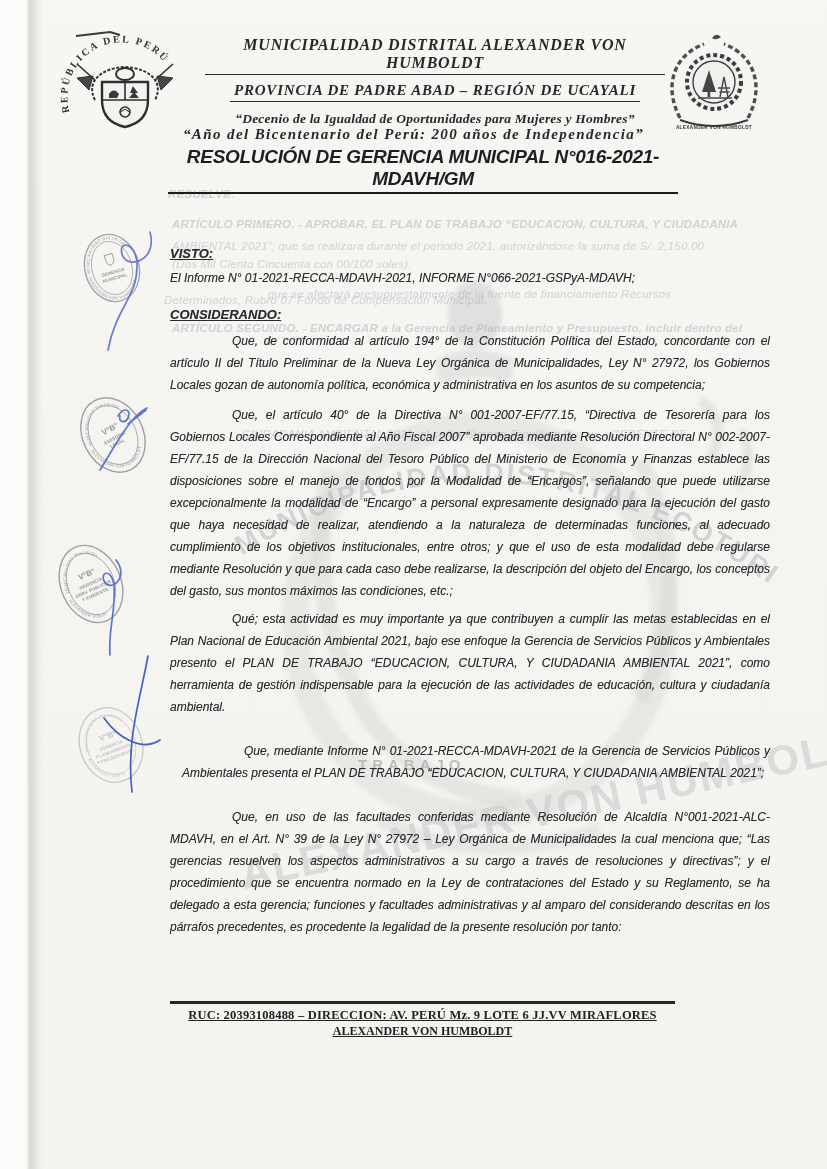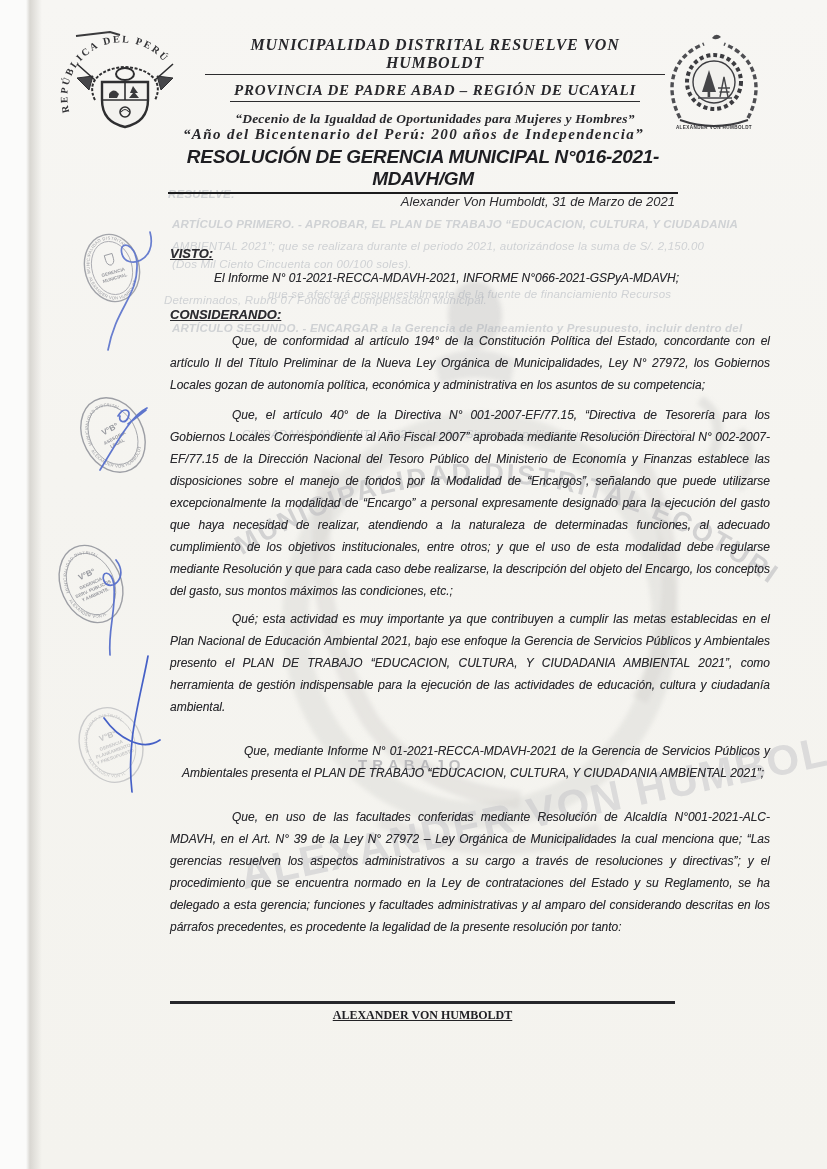--- a/index.html
+++ b/index.html
@@ -31,21 +31,21 @@
   .titlewrap{position:absolute;left:168px;top:146px;width:510px;text-align:center;z-index:2;}
   .titlewrap span{display:inline-block;font-weight:bold;font-style:italic;font-size:19px;
         letter-spacing:-.3px;border-bottom:2.4px solid #1c1c1e;padding-bottom:2px;color:#1e1e22;}
   .dateline{position:absolute;left:170px;top:194px;width:505px;text-align:right;z-index:2;
         font-style:italic;font-size:13px;color:#2c2c30;}
   
   .bodycol{position:absolute;left:170px;top:246px;width:600px;z-index:2;font-style:italic;
         font-size:12px;line-height:22px;text-align:justify;color:#2b2b2f;
         text-shadow:0 0 .4px rgba(45,45,50,.45);}
   .bodycol .h{font-weight:bold;font-size:13px;line-height:15px;text-decoration:underline;text-align:left;}
-  .inf{margin-top:6px;text-align:left;margin-left:44px;}
+  .inf{margin-top:6px;text-align:left;}
   .consid{margin-top:18px;}
   .p{text-indent:62px;}
   .p1{margin-top:8px;}
   .p2{margin-top:8px;}
   .p3{margin-top:6px;}
   .p4{margin-top:22px;margin-left:12px;}
   .p5{margin-top:22px;}
   
   .footer{position:absolute;left:170px;top:1001px;width:505px;z-index:2;text-align:center;
         font-family:"Liberation Serif",serif;font-weight:bold;color:#222226;}
@@ -133,42 +133,42 @@
       <path d="M44 62 l7 -22 l7 22 z" fill="#454548"></path>
       <rect x="49.6" y="62" width="2.6" height="5" fill="#454548"></rect>
       <path d="M62 67 l4 -20 l4 20 M60 58 h12 M61.5 62 h10" stroke="#454548" stroke-width="1.4" fill="none"></path>
       <path d="M40 68 h34" stroke="#454548" stroke-width="1.6"></path>
     </g>
     <path d="M22 90 Q56 102 90 90" fill="none" stroke="#3c3c40" stroke-width="2"></path>
     <text x="56" y="99" text-anchor="middle" font-size="4.6" font-weight="bold" fill="#333336" letter-spacing=".4">ALEXANDER VON HUMBOLDT</text>
   </svg>
 
   <div class="hdr">
-    <div class="l1"><span>MUNICIPALIDAD DISTRITAL RESUELVE VON HUMBOLDT</span></div>
+    <div class="l1"><span>MUNICIPALIDAD DISTRITAL ALEXANDER VON HUMBOLDT</span></div>
     <div class="l2"><span>PROVINCIA DE PADRE ABAD – REGIÓN DE UCAYALI</span></div>
     <div class="motto">“Decenio de la Igualdad de Oportunidades para Mujeres y Hombres”</div>
   </div>
   <div class="yearline">“Año del Bicentenario del Perú: 200 años de Independencia”</div>
 
   <div class="titlewrap"><span>RESOLUCIÓN DE GERENCIA MUNICIPAL N°016-2021-MDAVH/GM</span></div>
-  <div class="dateline">Alexander Von Humboldt, 31 de Marzo de 2021</div>
 
   <div class="bodycol">
     <div class="h">VISTO:</div>
     <div class="inf">El Informe N° 01-2021-RECCA-MDAVH-2021, INFORME N°066-2021-GSPyA-MDAVH;</div>
     <div class="h consid">CONSIDERANDO:</div>
     <div class="p p1">Que, de conformidad al artículo 194° de la Constitución Política del Estado, concordante con el artículo II del Título Preliminar de la Nueva Ley Orgánica de Municipalidades, Ley N° 27972, los Gobiernos Locales gozan de autonomía política, económica y administrativa en los asuntos de su competencia;</div>
     <div class="p p2">Que, el artículo 40° de la Directiva N° 001-2007-EF/77.15, “Directiva de Tesorería para los Gobiernos Locales Correspondiente al Año Fiscal 2007” aprobada mediante Resolución Directoral N° 002-2007-EF/77.15 de la Dirección Nacional del Tesoro Público del Ministerio de Economía y Finanzas establece las disposiciones sobre el manejo de fondos por la Modalidad de “Encargos”, señalando que puede utilizarse excepcionalmente la modalidad de “Encargo” a personal expresamente designado para la ejecución del gasto que haya necesidad de realizar, atendiendo a la naturaleza de determinadas funciones, al adecuado cumplimiento de los objetivos institucionales, entre otros; y que el uso de esta modalidad debe regularse mediante Resolución y que para cada caso debe realizarse, la descripción del objeto del Encargo, los conceptos del gasto, sus montos máximos las condiciones, etc.;</div>
     <div class="p p3">Qué; esta actividad es muy importante ya que contribuyen a cumplir las metas establecidas en el Plan Nacional de Educación Ambiental 2021, bajo ese enfoque la Gerencia de Servicios Públicos y Ambientales presento el PLAN DE TRABAJO “EDUCACION, CULTURA, Y CIUDADANIA AMBIENTAL 2021”, como herramienta de gestión indispensable para la ejecución de las actividades de educación, cultura y ciudadanía ambiental.</div>
     <div class="p p4">Que, mediante Informe N° 01-2021-RECCA-MDAVH-2021 de la Gerencia de Servicios Públicos y Ambientales presenta el PLAN DE TRABAJO “EDUCACION, CULTURA, Y CIUDADANIA AMBIENTAL 2021”;</div>
     <div class="p p5">Que, en uso de las facultades conferidas mediante Resolución de Alcaldía N°001-2021-ALC-MDAVH, en el Art. N° 39 de la Ley N° 27972 – Ley Orgánica de Municipalidades la cual menciona que; “Las gerencias resuelven los aspectos administrativos a su cargo a través de resoluciones y directivas”; y el procedimiento que se encuentra normado en la Ley de contrataciones del Estado y su Reglamento, se ha delegado a esta gerencia; funciones y facultades administrativas y al amparo del considerando descritas en los párrafos precedentes, es procedente la legalidad de la presente resolución por tanto:</div>
   </div>
 
   <div class="footer">
     <div class="rule"></div>
+    <div class="f1">RUC: 20393108488 – DIRECCION: AV. PERÚ Mz. 9 LOTE 6 JJ.VV MIRAFLORES</div>
     <div class="f2">ALEXANDER VON HUMBOLDT</div>
   </div>
 
   <svg class="stamp" style="left:78px;top:222px;opacity:.8;" width="85" height="135" viewBox="0 0 85 135">
     <defs>
       <path id="s1t" d="M 12 46 A 22 29 0 0 1 56 46" fill="none"></path>
       <path id="s1b" d="M 9 46 A 25 32 0 0 0 59 46" fill="none"></path>
     </defs>
     <g transform="rotate(-16 34 46)">
       <ellipse class="ring" cx="34" cy="46" rx="27" ry="34"></ellipse>

